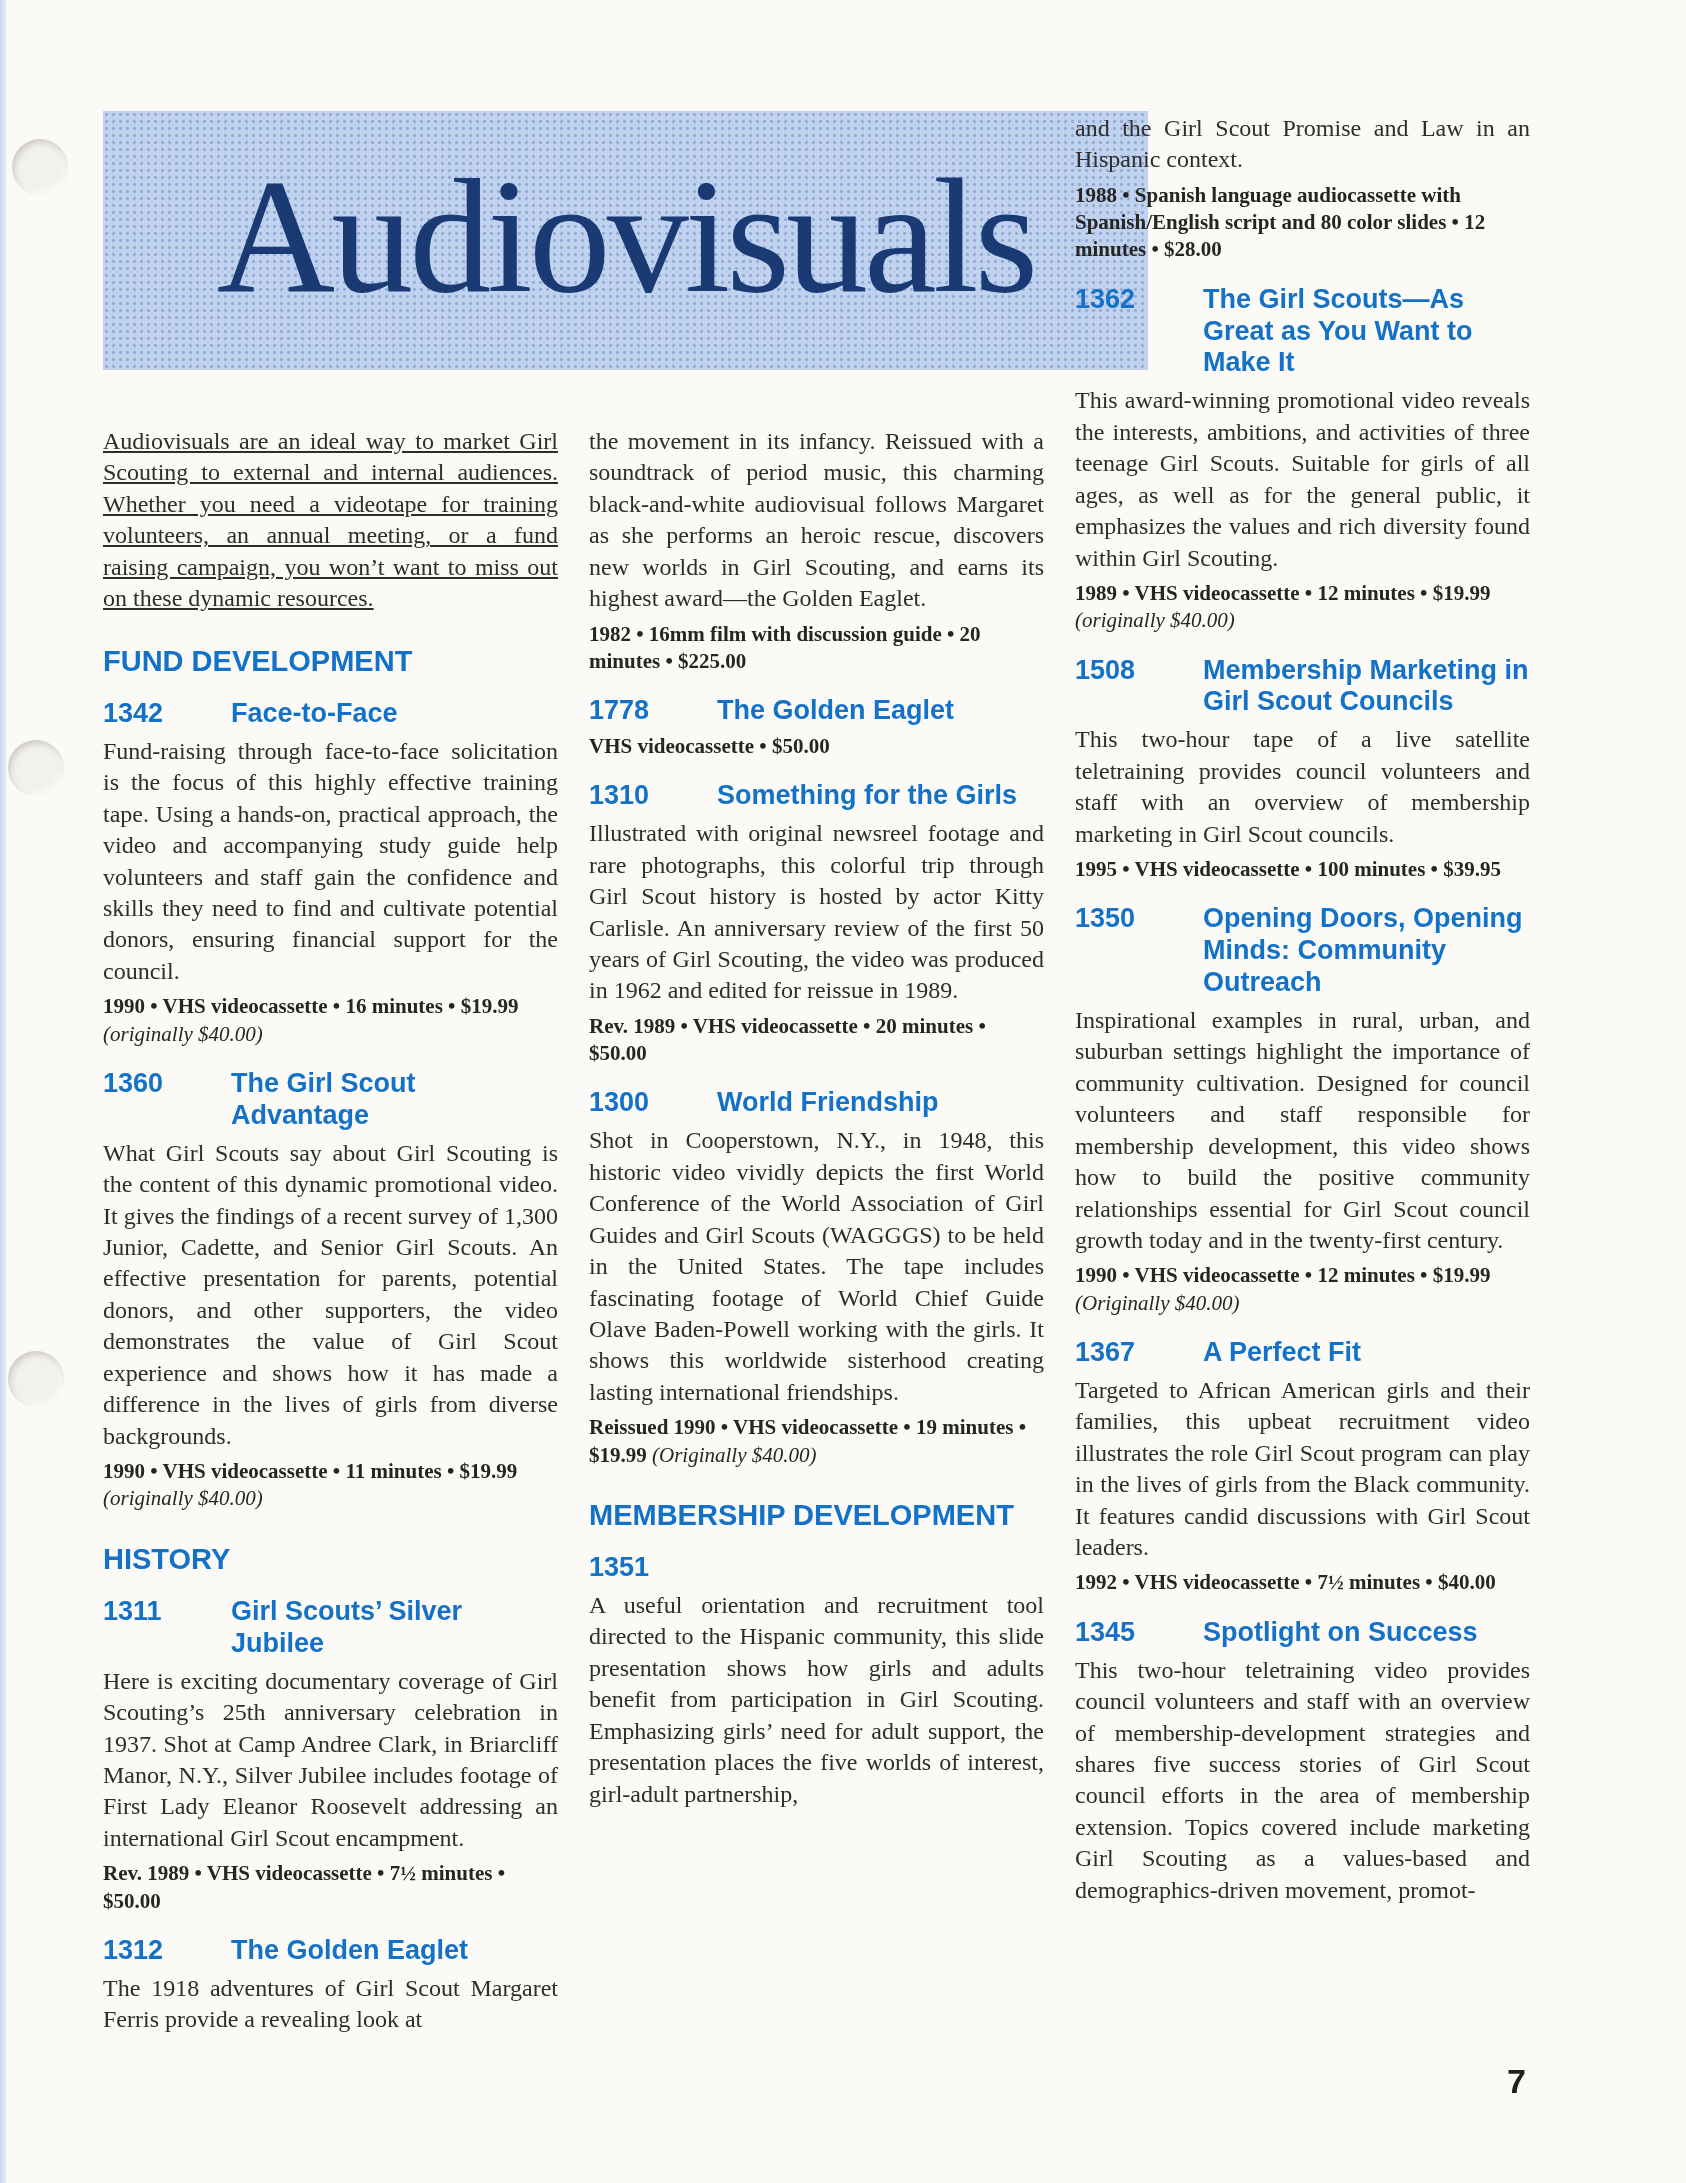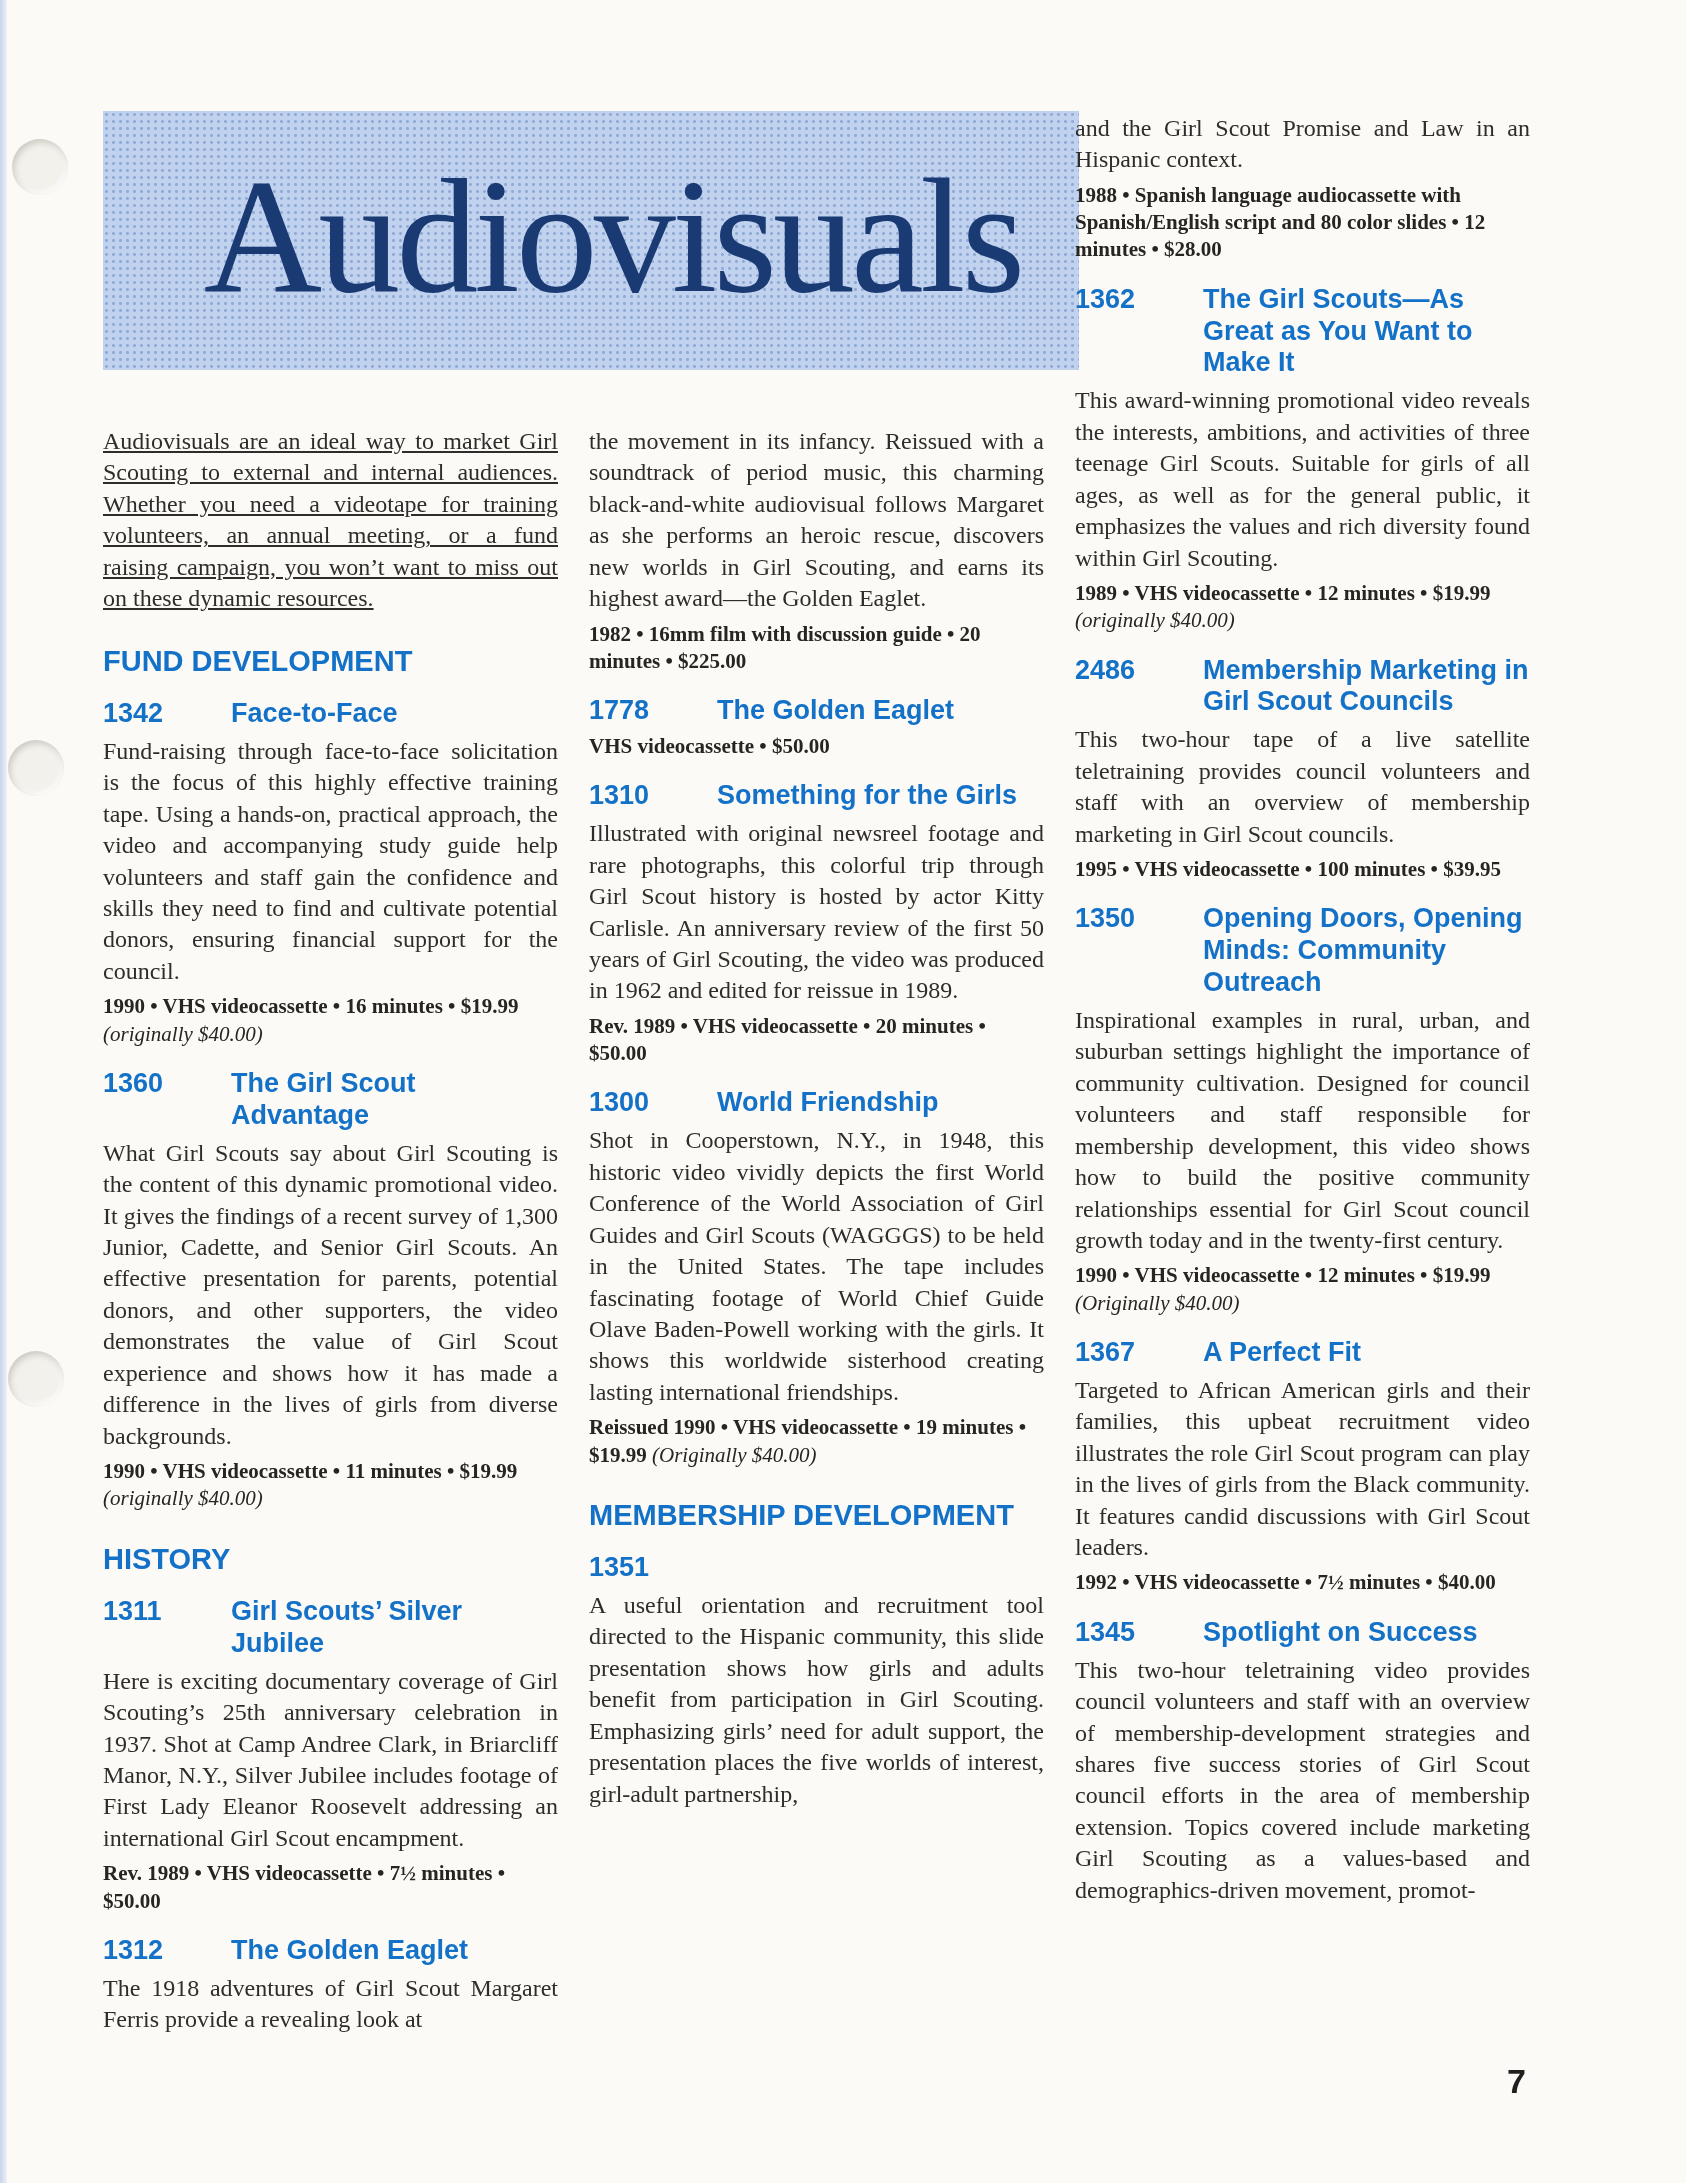--- a/index.html
+++ b/index.html
@@ -15,25 +15,25 @@
   .hole {
     position:absolute; width:56px; height:56px; border-radius:50%;
     background:#f3f1ec;
     box-shadow: inset 2px 3px 6px rgba(120,115,105,.32), inset -2px -3px 5px rgba(255,255,255,.9);
   }
   .hole-1 { left:12px; top:139px; }
   .hole-2 { left:8px;  top:740px; }
   .hole-3 { left:8px;  top:1351px; }
 
   .banner {
-    position:absolute; left:103px; top:111px; width:933px; height:259px;
+    position:absolute; left:103px; top:111px; width:1045px; height:259px;
     background-color:#c0d2ee;
     background-image:radial-gradient(circle, rgba(104,136,198,.55) 1.2px, rgba(0,0,0,0) 1.7px);
     background-size:7px 7px;
-    display:flex; align-items:center; justify-content:center;padding-left:43px;
+    display:flex; align-items:center; justify-content:center;
   }
   .banner-title {
     font-family:"Liberation Serif","DejaVu Serif",serif;
     font-size:164px; line-height:1; letter-spacing:-4px;
     color:var(--banner-text,#1a3a74); padding-bottom:10px;
   }
 
   .col { position:absolute; width:455px; }
   .col-1 { left:103px;  top:426px; }
   .col-2 { left:589px;  top:426px; }
@@ -179,21 +179,21 @@
       <div class="item-title">
         <span class="item-num">1362</span>
         <span class="item-name">The Girl Scouts—As Great as You Want to Make It</span>
       </div>
       <p class="body">This award-winning promotional video reveals the interests, ambitions, and activities of three teenage Girl Scouts. Suitable for girls of all ages, as well as for the general public, it emphasizes the values and rich diversity found within Girl Scouting.</p>
       <p class="details"><span class="d">1989 • VHS videocassette • 12 minutes • $19.99</span> <span class="note">(originally $40.00)</span></p>
     </div>
 
     <div class="item">
       <div class="item-title">
-        <span class="item-num">2486</span>
+        <span class="item-num">1508</span>
         <span class="item-name">Membership Marketing in Girl Scout Councils</span>
       </div>
       <p class="body">This two-hour tape of a live satellite teletraining provides council volunteers and staff with an overview of membership marketing in Girl Scout councils.</p>
       <p class="details"><span class="d">1995 • VHS videocassette • 100 minutes • $39.95</span></p>
     </div>
 
     <div class="item">
       <div class="item-title">
         <span class="item-num">1350</span>
         <span class="item-name">Opening Doors, Opening Minds: Community Outreach</span>

